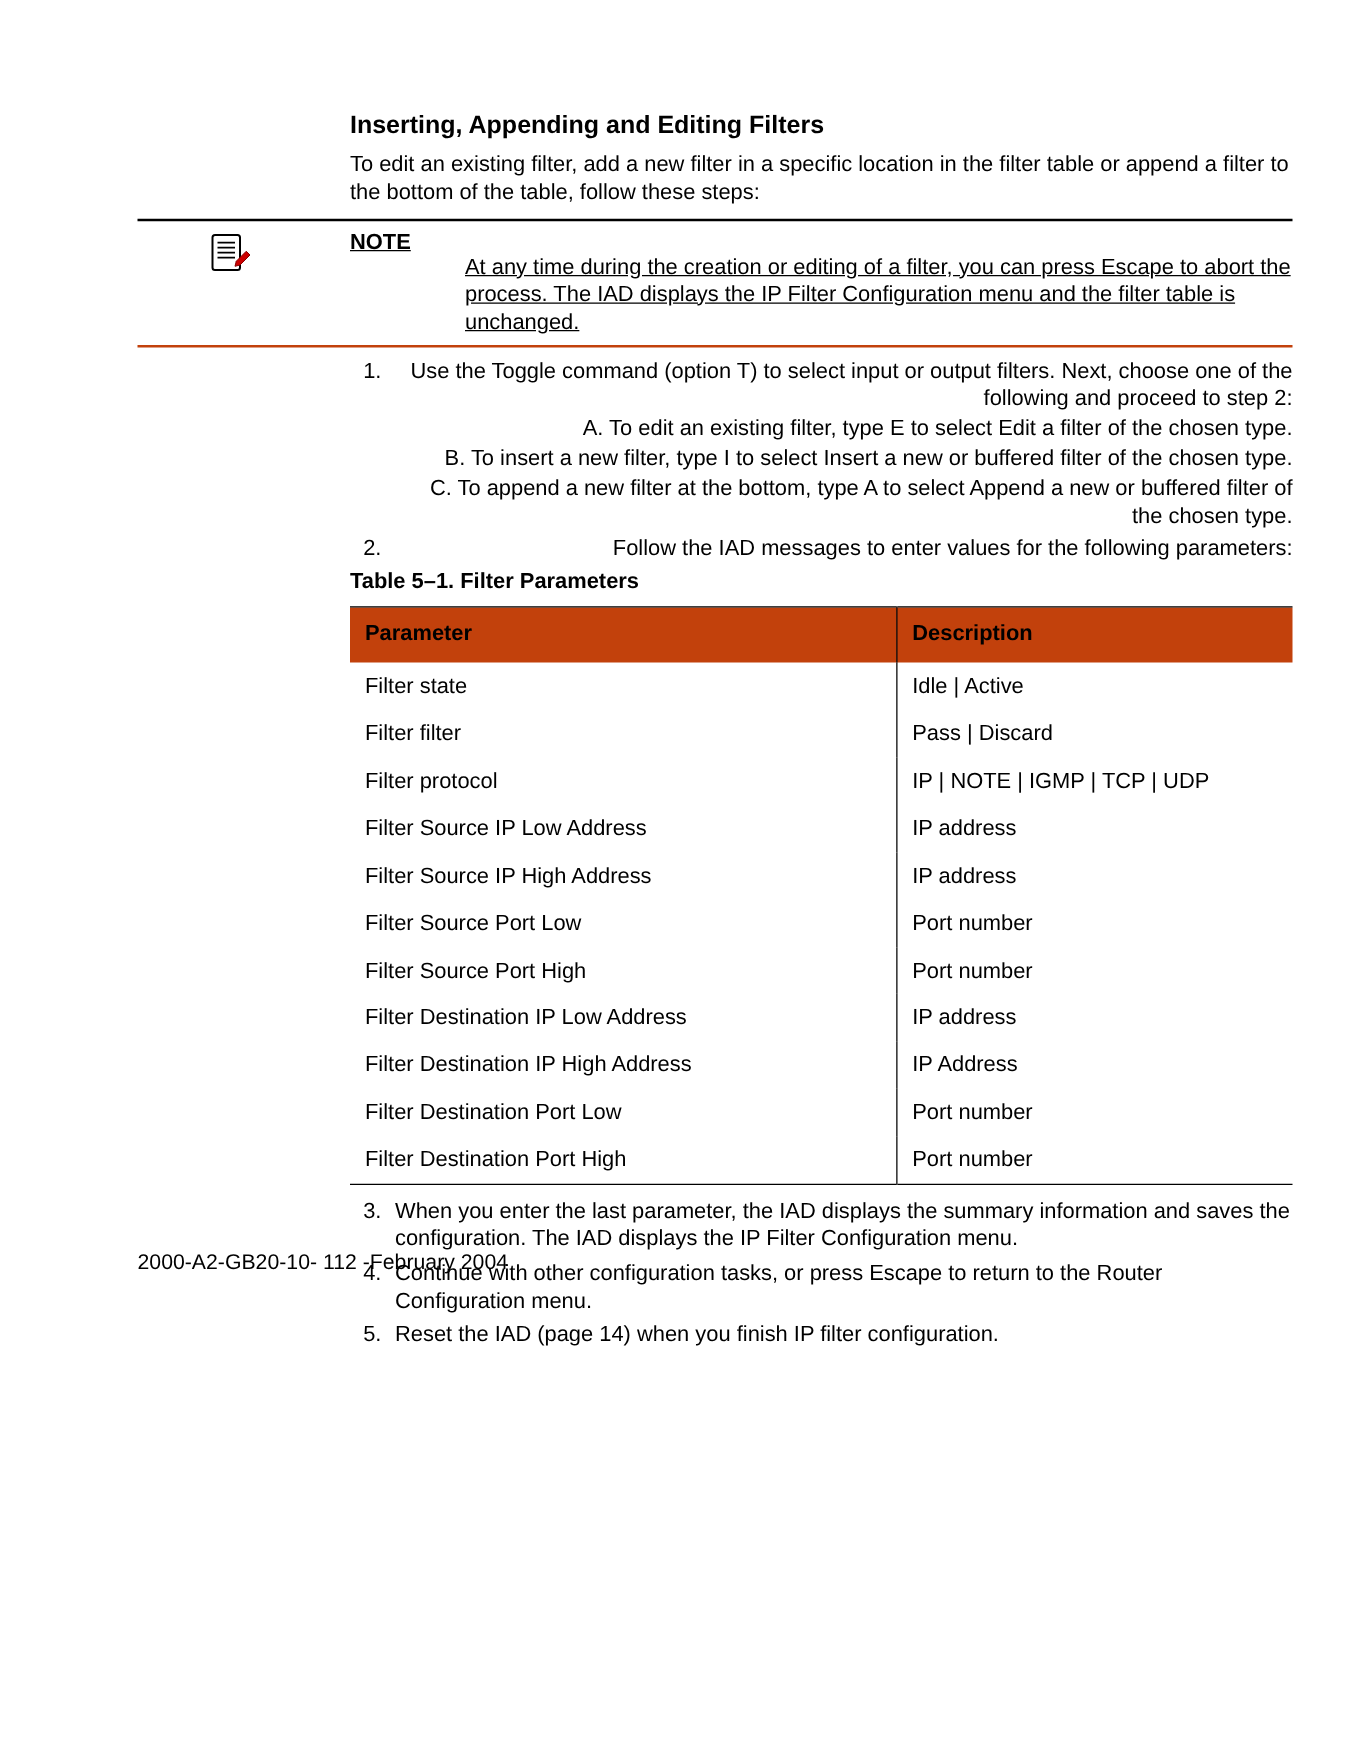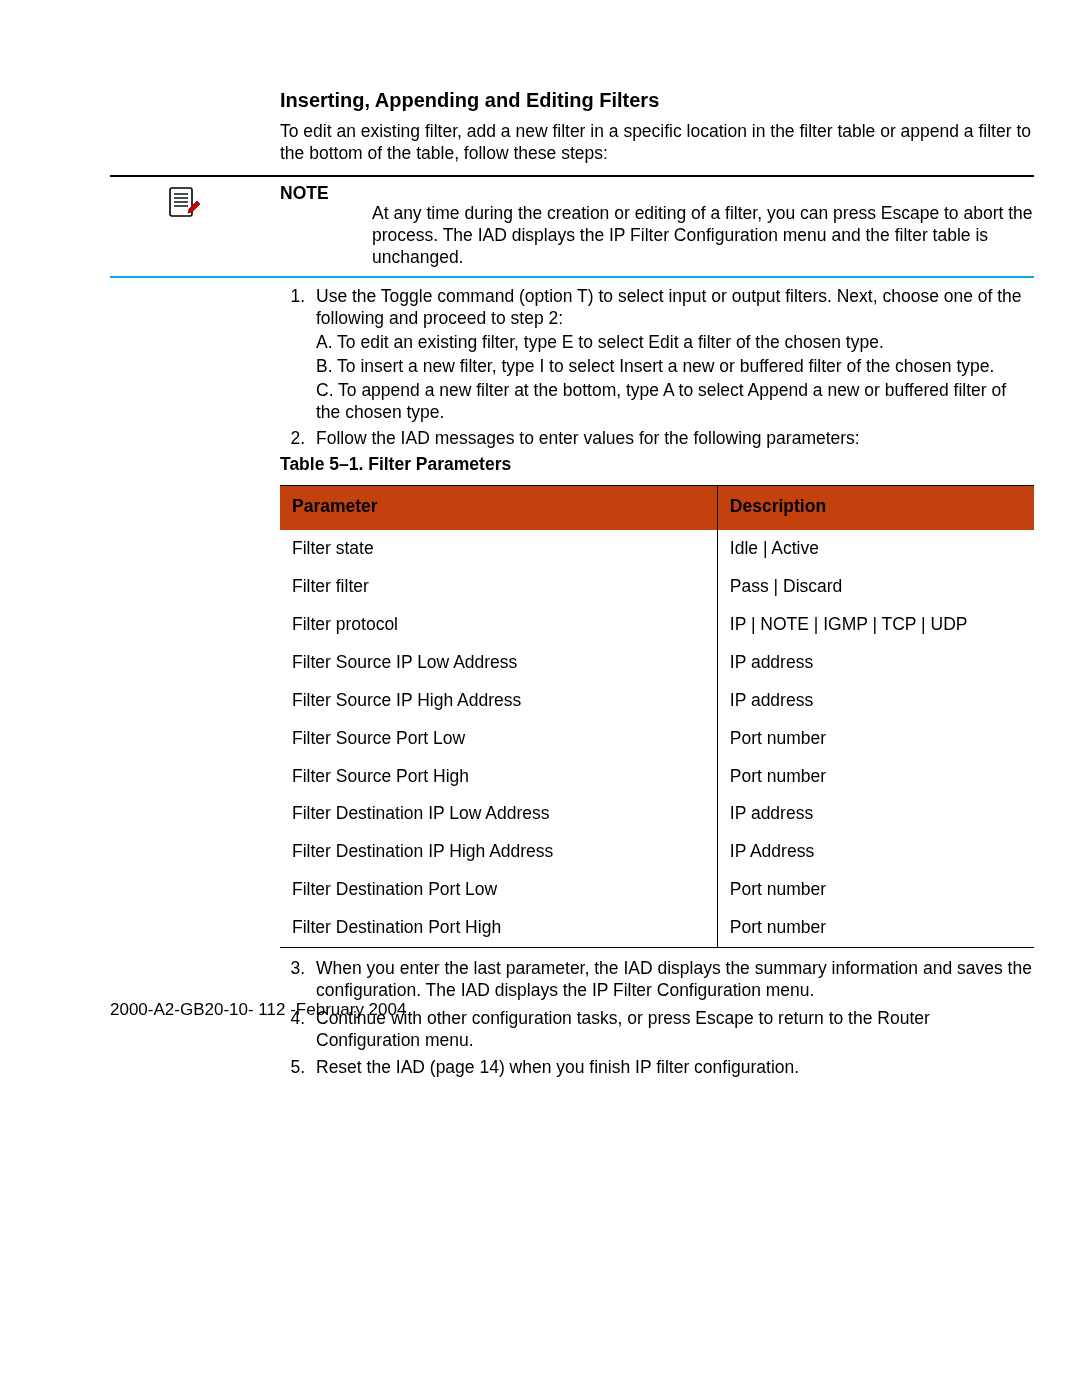--- a/index.html
+++ b/index.html
@@ -28,21 +28,22 @@
   .intro {
     margin: 0 0 10px 0;
   }
 
   
   .note-wrap {
     position: relative;
     margin-left: -170px;          
     padding-left: 170px;
     border-top: 2px solid #000;
-    border-bottom: 2px solid #0ea5e9;
+    border-bottom: 2px solid #c2410c;
+    text-decoration: underline;
   }
   .note-row {
     display: flex;
     padding: 6px 0 8px 0;
   }
   .note-label {
     font-weight: bold;
     flex: 0 0 92px;
   }
   .note-text {
@@ -58,20 +59,21 @@
   }
 
   
   ol.steps {
     margin: 8px 0 0 0;
     padding-left: 30px;
   }
   ol.steps > li {
     padding-left: 6px;
     margin-bottom: 4px;
+    text-align: right;
   }
   .subletters > div { margin-top: 2px; }
 
   
   .tbl-caption {
     font-weight: bold;
     margin: 4px 0 10px 0;
   }
 
   

